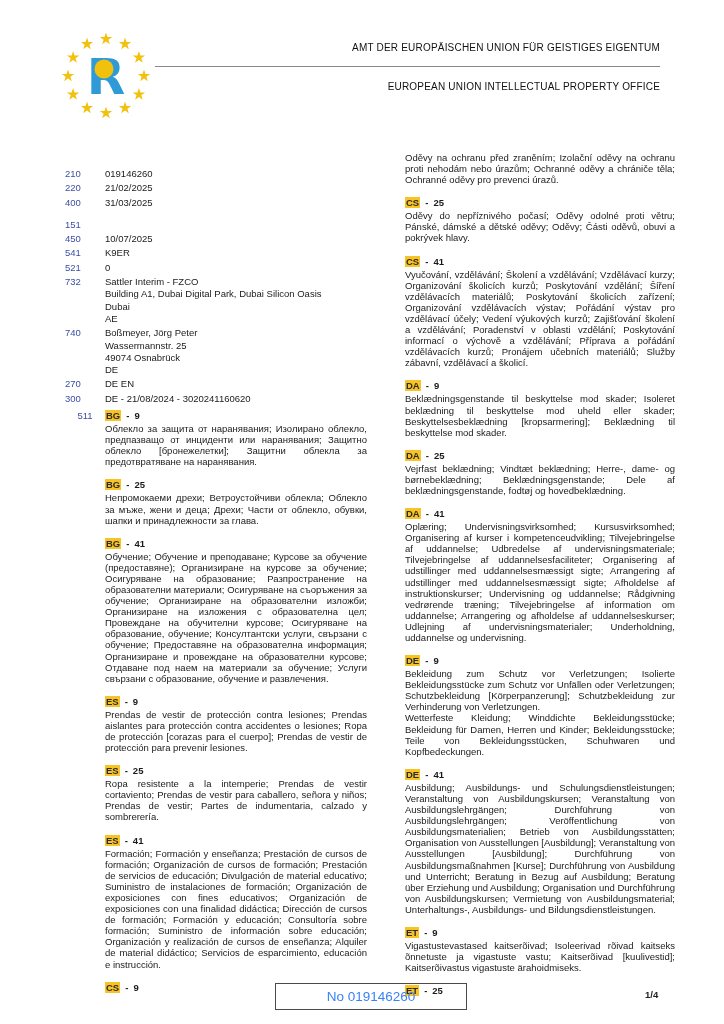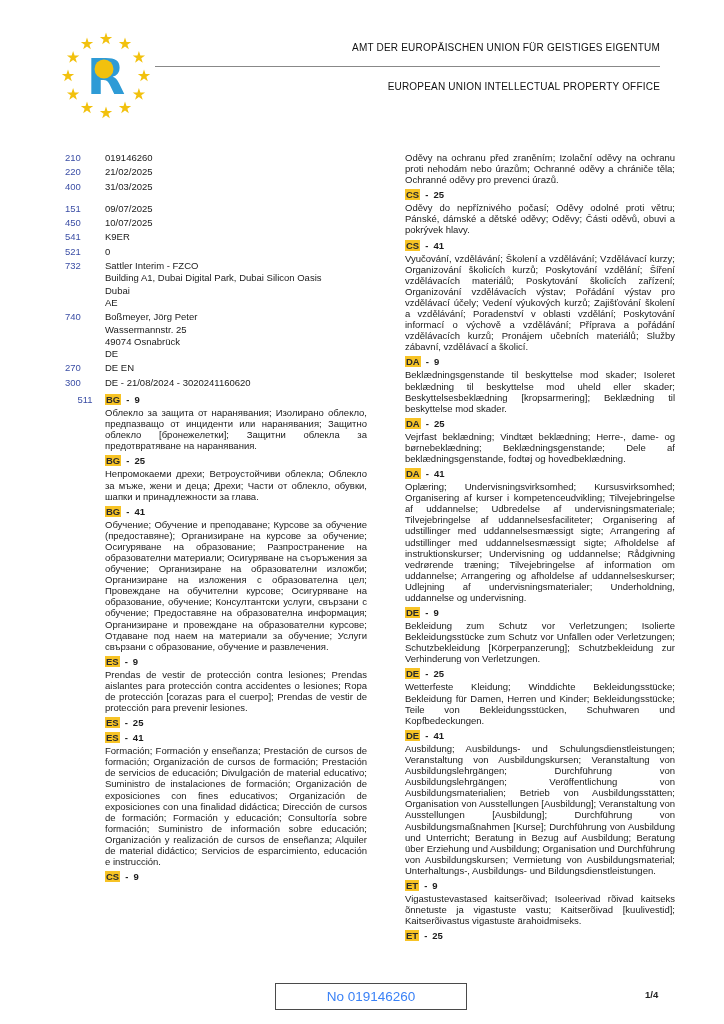--- a/index.html
+++ b/index.html
@@ -6,34 +6,34 @@
   .page{position:relative;width:724px;height:1024px;background:#fff;overflow:hidden;
         font-family:"Liberation Sans",sans-serif;color:#1a1a1a;}
 
   
   .logo{position:absolute;left:56px;top:31px;width:106px;height:90px;}
   .header-text{position:absolute;left:155px;top:42px;width:505px;text-align:right;}
   .h-title{font-size:10px;letter-spacing:0.2px;color:#111;}
   .h-divider{border:none;border-top:1px solid #888;margin:13px 0 14px 0;}
 
   
-  .col-left{position:absolute;left:65px;top:152px;width:302px;}
+  .col-left{position:absolute;left:65px;top:168px;width:302px;}
   .col-right{position:absolute;left:405px;top:152px;width:270px;}
 
   .field-row{display:flex;font-size:9.5px;line-height:12.3px;margin-bottom:2px;}
   .field-row.gap{margin-top:10px;}
   .inid-code{width:40px;flex:none;color:#3B4EA5;}
   .field-values{flex:1;color:#1a1a1a;}
   .field-values div{margin:0;}
 
   .goods-row{display:flex;margin-top:5px;}
   .goods-row .inid-code{font-size:9.5px;line-height:12.3px;text-align:center;}
   .goods-entries{flex:1;min-width:0;}
 
-  .goods-head{font-size:9.5px;font-weight:bold;line-height:11px;margin:4px 0 2px 0;}
+  .goods-head{font-size:9.5px;font-weight:bold;line-height:11px;margin:12px 0 2px 0;}
   .goods-entries .goods-head:first-child{margin-top:0;}
   .hl{background:#F7C325;color:#2b2b2b;padding:0 1px;}
   .dash{margin:0 5px;}
   .goods-text{margin:0;font-size:9.5px;line-height:11.1px;text-align:justify;color:#1a1a1a;}
 
   
   .number-box{position:absolute;left:275px;top:983px;width:190px;height:25px;
               border:1.5px solid #4a4a4a;display:flex;align-items:center;justify-content:center;
               font-size:13.5px;color:#3b82f6;}
   .page-indicator{position:absolute;left:645px;top:989px;font-size:9.5px;font-weight:bold;color:#222;}
@@ -86,23 +86,20 @@
           </div>
         </div>
         <div class="field-row">
           <span class="inid-code">400</span>
           <div class="field-values">
             <div>31/03/2025</div>
           </div>
         </div>
         <div class="field-row gap">
           <span class="inid-code">151</span>
-          <div class="field-values">
-            <div>09/07/2025</div>
-          </div>
         </div>
         <div class="field-row">
           <span class="inid-code">450</span>
           <div class="field-values">
             <div>10/07/2025</div>
           </div>
         </div>
         <div class="field-row">
           <span class="inid-code">541</span>
           <div class="field-values">
@@ -151,20 +148,21 @@
       <div class="goods-entries">
           <div class="goods-head"><span class="hl">BG</span><span class="dash">-</span><span class="clsnum">9</span></div>
           <p class="goods-text">Облекло за защита от наранявания; Изолирано облекло, предпазващо от инциденти или наранявания; Защитно облекло [бронежелетки]; Защитни облекла за предотвратяване на наранявания.</p>
           <div class="goods-head"><span class="hl">BG</span><span class="dash">-</span><span class="clsnum">25</span></div>
           <p class="goods-text">Непромокаеми дрехи; Ветроустойчиви облекла; Облекло за мъже, жени и деца; Дрехи; Части от облекло, обувки, шапки и принадлежности за глава.</p>
           <div class="goods-head"><span class="hl">BG</span><span class="dash">-</span><span class="clsnum">41</span></div>
           <p class="goods-text">Обучение; Обучение и преподаване; Курсове за обучение (предоставяне); Организиране на курсове за обучение; Осигуряване на образование; Разпространение на образователни материали; Осигуряване на съоръжения за обучение; Организиране на образователни изложби; Организиране на изложения с образователна цел; Провеждане на обучителни курсове; Осигуряване на образование, обучение; Консултантски услуги, свързани с обучение; Предоставяне на образователна информация; Организиране и провеждане на образователни курсове; Отдаване под наем на материали за обучение; Услуги свързани с образование, обучение и развлечения.</p>
           <div class="goods-head"><span class="hl">ES</span><span class="dash">-</span><span class="clsnum">9</span></div>
           <p class="goods-text">Prendas de vestir de protección contra lesiones; Prendas aislantes para protección contra accidentes o lesiones; Ropa de protección [corazas para el cuerpo]; Prendas de vestir de protección para prevenir lesiones.</p>
           <div class="goods-head"><span class="hl">ES</span><span class="dash">-</span><span class="clsnum">25</span></div>
+          <p class="goods-text">Ropa resistente a la intemperie; Prendas de vestir cortaviento; Prendas de vestir para caballero, señora y niños; Prendas de vestir; Partes de indumentaria, calzado y sombrerería.</p>
           <div class="goods-head"><span class="hl">ES</span><span class="dash">-</span><span class="clsnum">41</span></div>
           <p class="goods-text">Formación; Formación y enseñanza; Prestación de cursos de formación; Organización de cursos de formación; Prestación de servicios de educación; Divulgación de material educativo; Suministro de instalaciones de formación; Organización de exposiciones con fines educativos; Organización de exposiciones con una finalidad didáctica; Dirección de cursos de formación; Formación y educación; Consultoría sobre formación; Suministro de información sobre educación; Organización y realización de cursos de enseñanza; Alquiler de material didáctico; Servicios de esparcimiento, educación e instrucción.</p>
           <div class="goods-head"><span class="hl">CS</span><span class="dash">-</span><span class="clsnum">9</span></div>
         </div>
     </div>
   </div>
 
   <div class="col-right goods-entries">
       <p class="goods-text">Oděvy na ochranu před zraněním; Izolační oděvy na ochranu proti nehodám nebo úrazům; Ochranné oděvy a chrániče těla; Ochranné oděvy pro prevenci úrazů.</p>
       <div class="goods-head"><span class="hl">CS</span><span class="dash">-</span><span class="clsnum">25</span></div>
@@ -172,21 +170,20 @@
       <div class="goods-head"><span class="hl">CS</span><span class="dash">-</span><span class="clsnum">41</span></div>
       <p class="goods-text">Vyučování, vzdělávání; Školení a vzdělávání; Vzdělávací kurzy; Organizování školicích kurzů; Poskytování vzdělání; Šíření vzdělávacích materiálů; Poskytování školicích zařízení; Organizování vzdělávacích výstav; Pořádání výstav pro vzdělávací účely; Vedení výukových kurzů; Zajišťování školení a vzdělávání; Poradenství v oblasti vzdělání; Poskytování informací o výchově a vzdělávání; Příprava a pořádání vzdělávacích kurzů; Pronájem učebních materiálů; Služby zábavní, vzdělávací a školicí.</p>
       <div class="goods-head"><span class="hl">DA</span><span class="dash">-</span><span class="clsnum">9</span></div>
       <p class="goods-text">Beklædningsgenstande til beskyttelse mod skader; Isoleret beklædning til beskyttelse mod uheld eller skader; Beskyttelsesbeklædning [kropsarmering]; Beklædning til beskyttelse mod skader.</p>
       <div class="goods-head"><span class="hl">DA</span><span class="dash">-</span><span class="clsnum">25</span></div>
       <p class="goods-text">Vejrfast beklædning; Vindtæt beklædning; Herre-, dame- og børnebeklædning; Beklædningsgenstande; Dele af beklædningsgenstande, fodtøj og hovedbeklædning.</p>
       <div class="goods-head"><span class="hl">DA</span><span class="dash">-</span><span class="clsnum">41</span></div>
       <p class="goods-text">Oplæring; Undervisningsvirksomhed; Kursusvirksomhed; Organisering af kurser i kompetenceudvikling; Tilvejebringelse af uddannelse; Udbredelse af undervisningsmateriale; Tilvejebringelse af uddannelsesfaciliteter; Organisering af udstillinger med uddannelsesmæssigt sigte; Arrangering af udstillinger med uddannelsesmæssigt sigte; Afholdelse af instruktionskurser; Undervisning og uddannelse; Rådgivning vedrørende træning; Tilvejebringelse af information om uddannelse; Arrangering og afholdelse af uddannelseskurser; Udlejning af undervisningsmaterialer; Underholdning, uddannelse og undervisning.</p>
       <div class="goods-head"><span class="hl">DE</span><span class="dash">-</span><span class="clsnum">9</span></div>
       <p class="goods-text">Bekleidung zum Schutz vor Verletzungen; Isolierte Bekleidungsstücke zum Schutz vor Unfällen oder Verletzungen; Schutzbekleidung [Körperpanzerung]; Schutzbekleidung zur Verhinderung von Verletzungen.</p>
-      <div class="goods-head"><span class="hl">DE</span><span class="dash">-</span><span class="clsnum">25</span></div>
       <p class="goods-text">Wetterfeste Kleidung; Winddichte Bekleidungsstücke; Bekleidung für Damen, Herren und Kinder; Bekleidungsstücke; Teile von Bekleidungsstücken, Schuhwaren und Kopfbedeckungen.</p>
       <div class="goods-head"><span class="hl">DE</span><span class="dash">-</span><span class="clsnum">41</span></div>
       <p class="goods-text">Ausbildung; Ausbildungs- und Schulungsdienstleistungen; Veranstaltung von Ausbildungskursen; Veranstaltung von Ausbildungslehrgängen; Durchführung von Ausbildungslehrgängen; Veröffentlichung von Ausbildungsmaterialien; Betrieb von Ausbildungsstätten; Organisation von Ausstellungen [Ausbildung]; Veranstaltung von Ausstellungen [Ausbildung]; Durchführung von Ausbildungsmaßnahmen [Kurse]; Durchführung von Ausbildung und Unterricht; Beratung in Bezug auf Ausbildung; Beratung über Erziehung und Ausbildung; Organisation und Durchführung von Ausbildungskursen; Vermietung von Ausbildungsmaterial; Unterhaltungs-, Ausbildungs- und Bildungsdienstleistungen.</p>
       <div class="goods-head"><span class="hl">ET</span><span class="dash">-</span><span class="clsnum">9</span></div>
       <p class="goods-text">Vigastustevastased kaitserõivad; Isoleerivad rõivad kaitseks õnnetuste ja vigastuste vastu; Kaitserõivad [kuulivestid]; Kaitserõivastus vigastuste ärahoidmiseks.</p>
       <div class="goods-head"><span class="hl">ET</span><span class="dash">-</span><span class="clsnum">25</span></div>
     </div>
 
   <div class="number-box">No 019146260</div>
   <div class="page-indicator">1/4</div>

